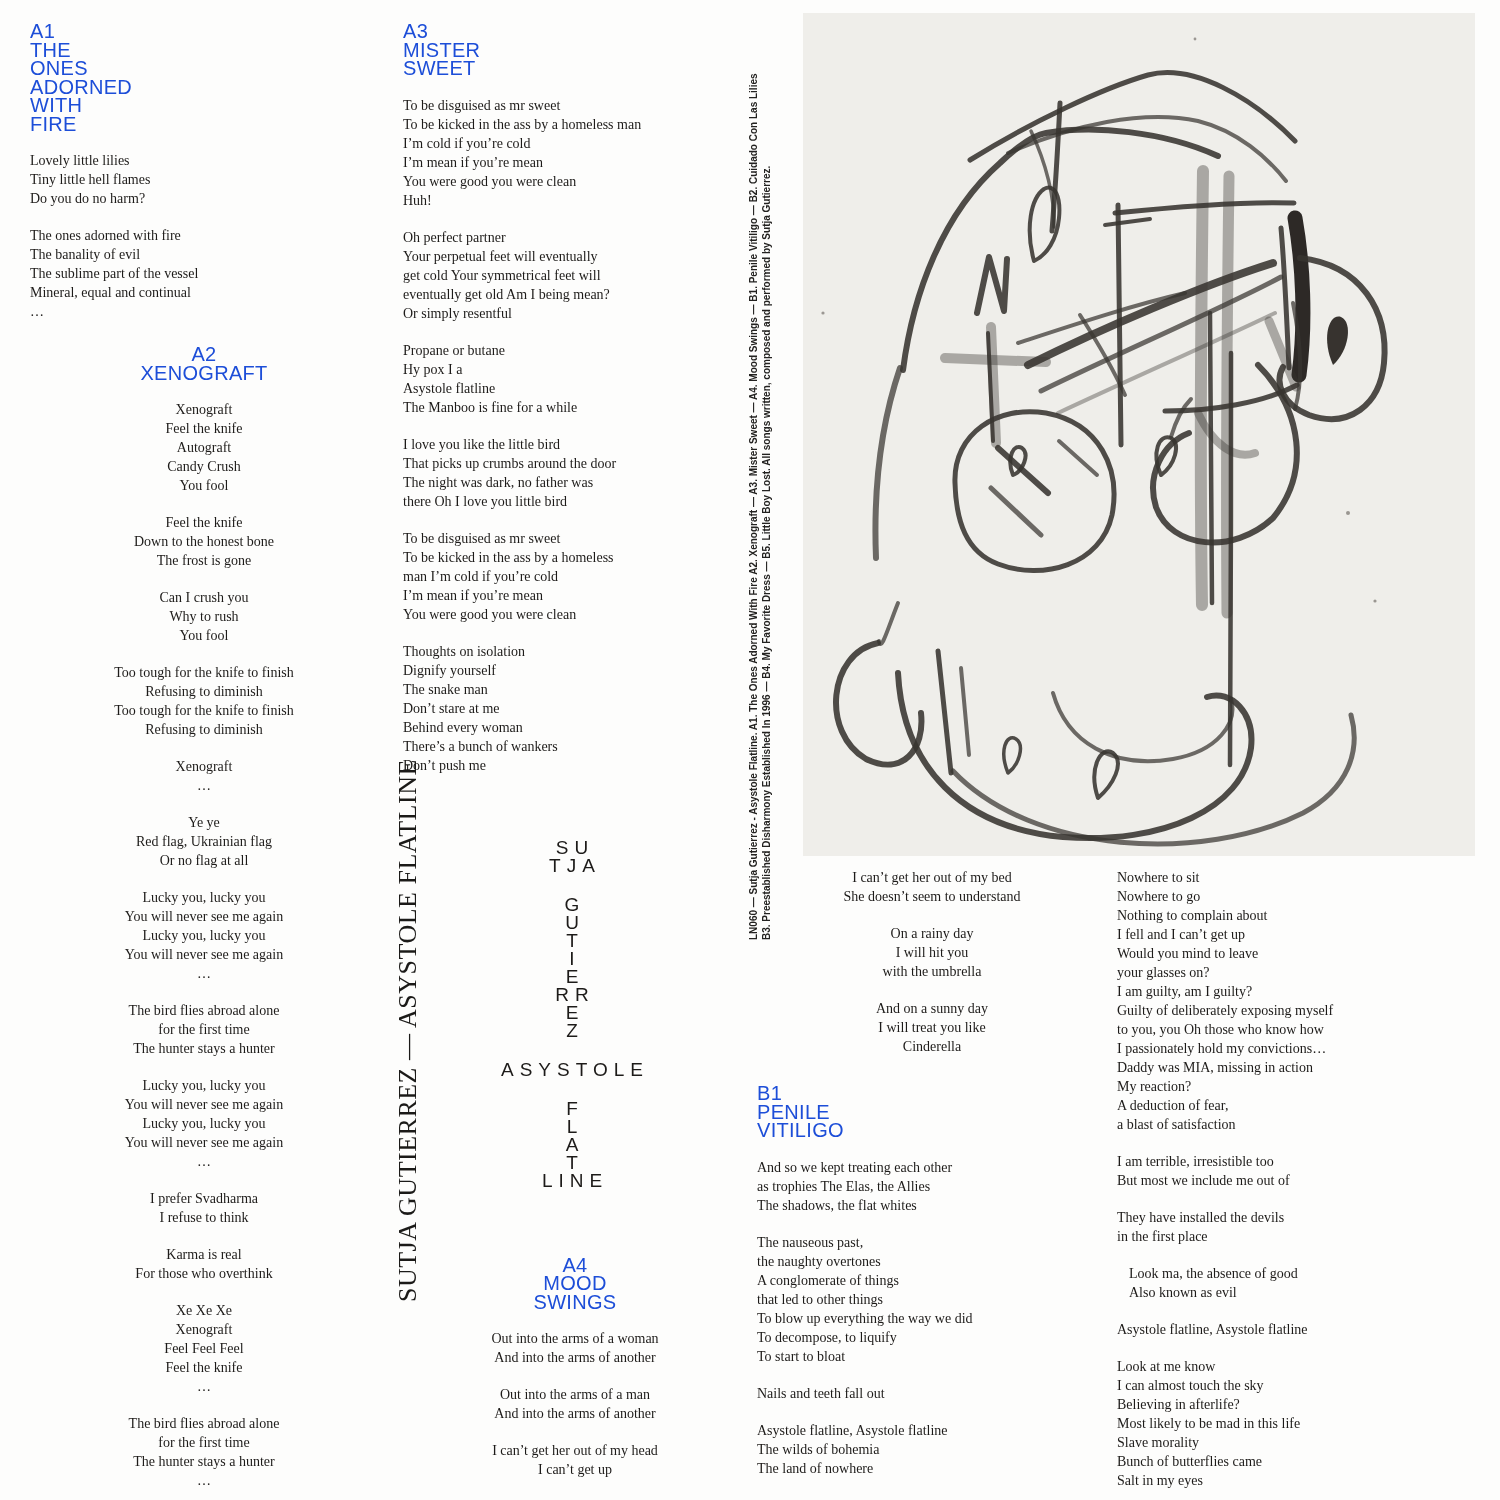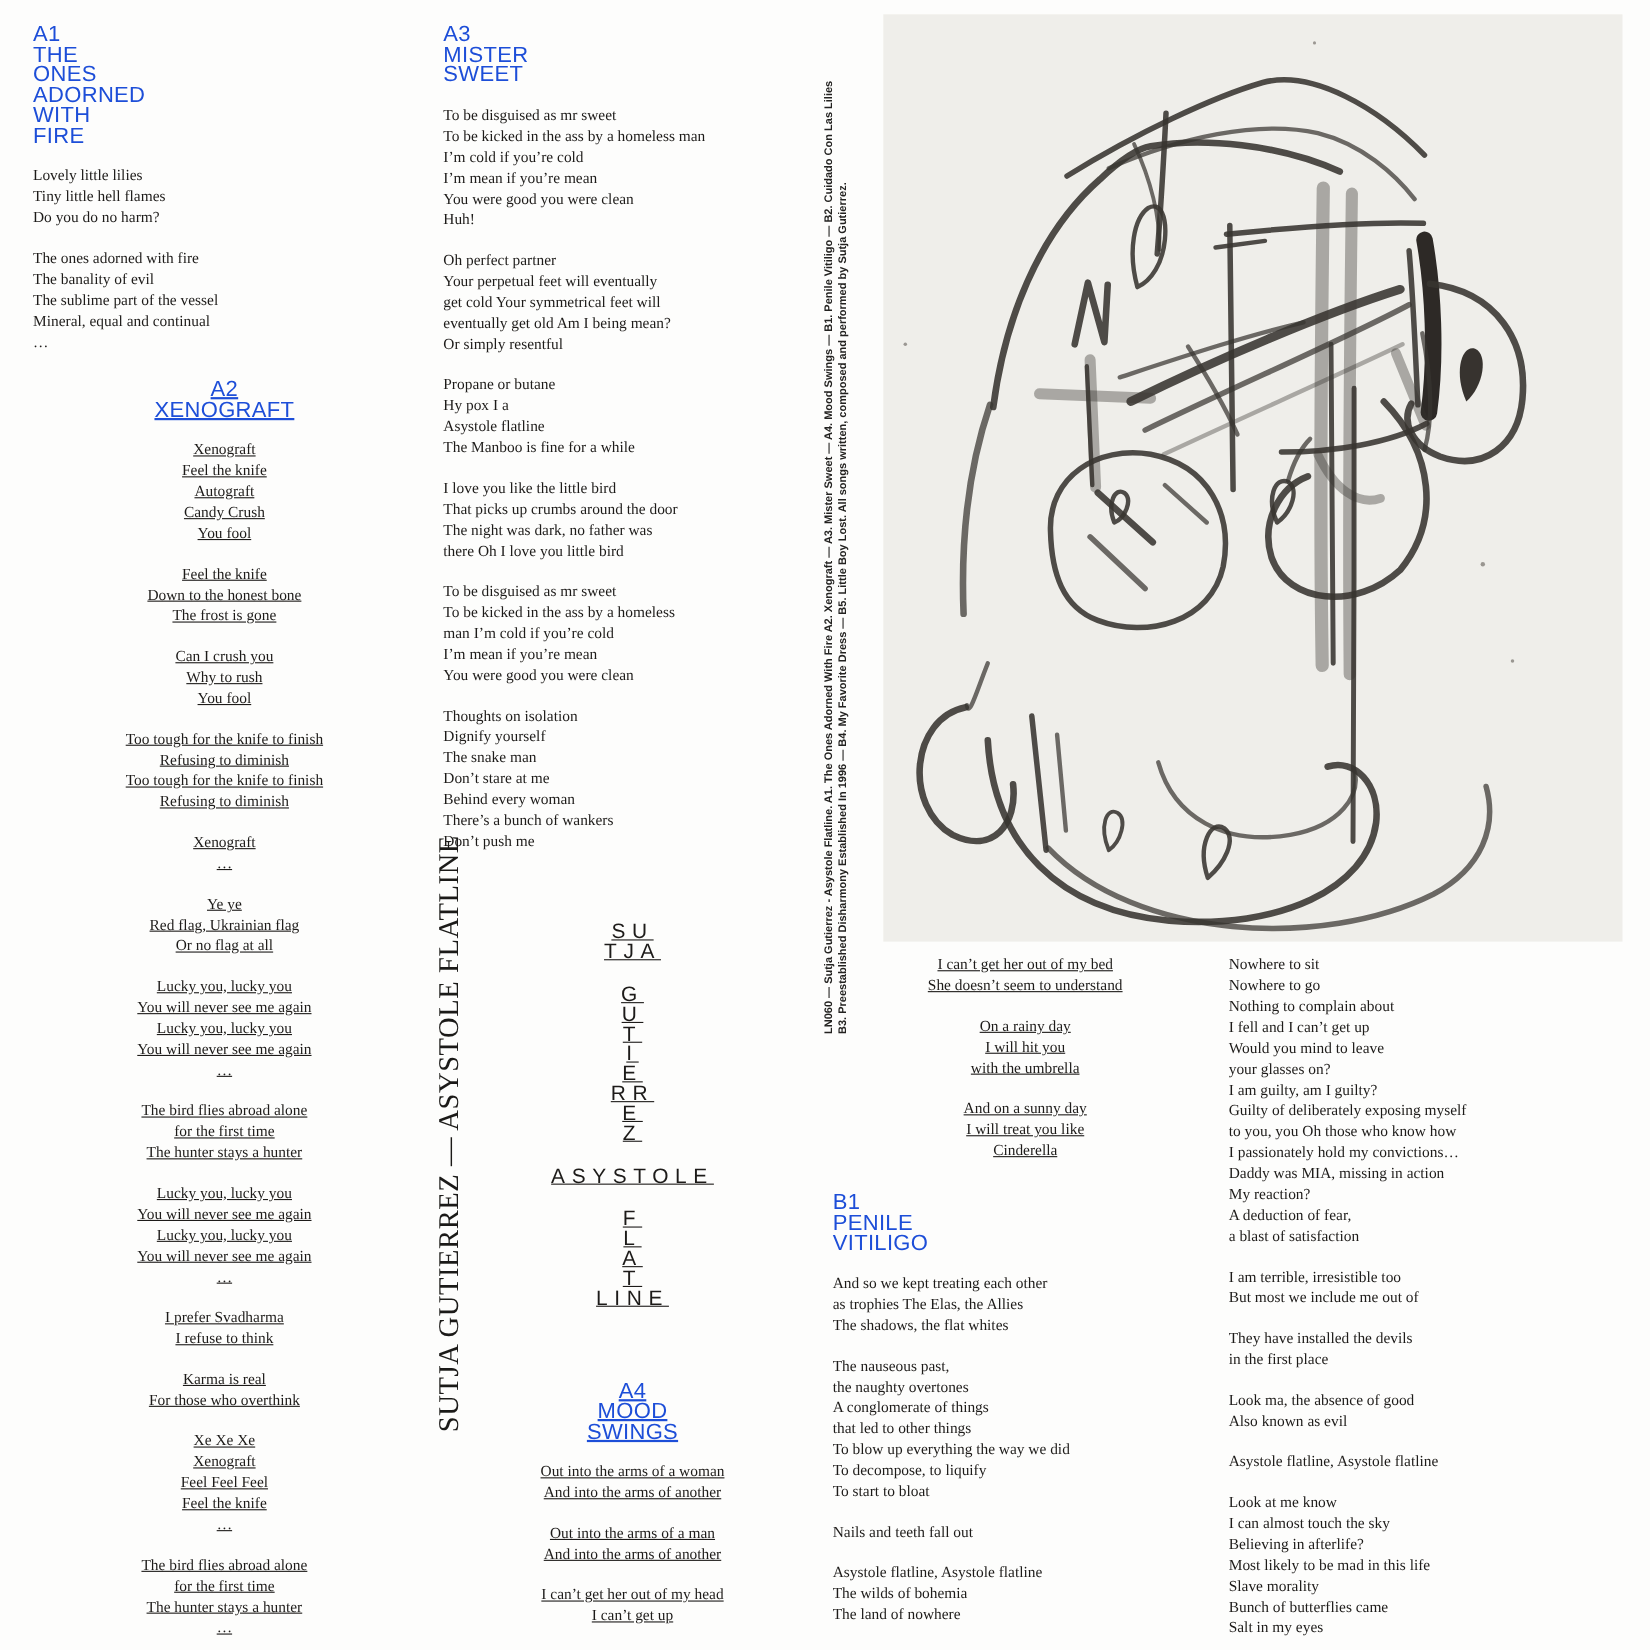--- a/index.html
+++ b/index.html
@@ -20,21 +20,21 @@
   .darkfill{fill:var(--dark,#221e1b);stroke:none;opacity:.9;}
   
   .col{position:absolute;}
   #col1{left:30px;top:22px;width:348px;}
   #col2{left:391px;top:22px;width:344px;margin-left:12px;}
   #col3{left:757px;top:868px;width:350px;}
   #col4{left:1117px;top:868px;width:378px;}
   .sec{margin:0 0 18px 0;white-space:nowrap;}
   .sec.header{font-family:"Liberation Sans","DejaVu Sans",sans-serif;font-size:20px;line-height:18.5px;letter-spacing:.3px;color:#1d4ed8;}
   .sec.stanza{font-family:"Liberation Serif","DejaVu Serif",serif;font-size:14px;line-height:19px;}
-  .a-center{text-align:center;text-decoration:underline;}
+  .a-center{text-align:center;}
   .sec.stack{margin-bottom:0;}
   .stack-row{font-family:"Liberation Sans","DejaVu Sans",sans-serif;font-size:19px;line-height:18px;letter-spacing:6px;text-align:center;}
   .stack-gap{height:21px;}
   
   #spine{
     position:absolute;left:747px;top:940px;width:920px;
     transform:rotate(-90deg);transform-origin:0 0;
     font-family:"Liberation Sans","DejaVu Sans",sans-serif;
     font-size:10px;font-weight:700;line-height:13px;letter-spacing:0;color:#232220;
     white-space:nowrap;
@@ -195,21 +195,21 @@
       <div class="sec header a-left" style="margin-top: 28px;">B1<br>PENILE<br>VITILIGO</div>
       <div class="sec stanza a-left">And so we kept treating each other<br>as trophies The Elas, the Allies<br>The shadows, the flat whites</div>
       <div class="sec stanza a-left">The nauseous past,<br>the naughty overtones<br>A conglomerate of things<br>that led to other things<br>To blow up everything the way we did<br>To decompose, to liquify<br>To start to bloat</div>
       <div class="sec stanza a-left">Nails and teeth fall out</div>
       <div class="sec stanza a-left">Asystole flatline, Asystole flatline<br>The wilds of bohemia<br>The land of nowhere</div>
     </div>
   <div class="col" id="col4">
       <div class="sec stanza a-left">Nowhere to sit<br>Nowhere to go<br>Nothing to complain about<br>I fell and I can’t get up<br>Would you mind to leave<br>your glasses on?<br>I am guilty, am I guilty?<br>Guilty of deliberately exposing myself<br>to you, you Oh those who know how<br>I passionately hold my convictions…<br>Daddy was MIA, missing in action<br>My reaction?<br>A deduction of fear,<br>a blast of satisfaction</div>
       <div class="sec stanza a-left" style="margin-top: 5px;">I am terrible, irresistible too<br>But most we include me out of</div>
       <div class="sec stanza a-left" style="margin-top: 2px;">They have installed the devils<br>in the first place</div>
-      <div class="sec stanza a-left" style="margin-top: 2px;">Look ma, the absence of good<br>Also known as evil</div>
+      <div class="sec stanza a-left" style="margin-top: 2px; margin-left: 12px;">Look ma, the absence of good<br>Also known as evil</div>
       <div class="sec stanza a-left" style="margin-top: 2px;">Asystole flatline, Asystole flatline</div>
       <div class="sec stanza a-left" style="margin-top: 2px;">Look at me know<br>I can almost touch the sky<br>Believing in afterlife?<br>Most likely to be mad in this life<br>Slave morality<br>Bunch of butterflies came<br>Salt in my eyes</div>
     </div>
 
   <div id="spine">
     <div class="spine-line">LN060 — Sutja Gutierrez - Asystole Flatline.  A1. The Ones Adorned With Fire A2. Xenograft  — A3. Mister Sweet  — A4. Mood Swings — B1. Penile Vitiligo  — B2. Cuidado Con Las Lilies</div>
     <div class="spine-line">B3. Preestablished Disharmony Established In 1996  — B4. My Favorite Dress  — B5. Little Boy Lost.  All songs written, composed and performed by Sutja Gutierrez.</div>
   </div>
 
   <div id="vtitle">SUTJA GUTIERREZ — ASYSTOLE FLATLINE</div>

